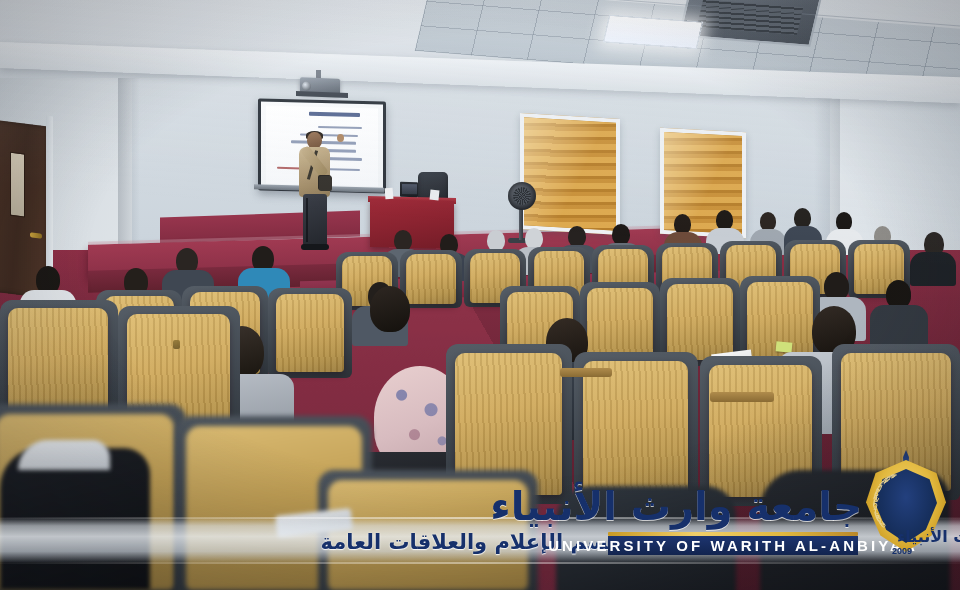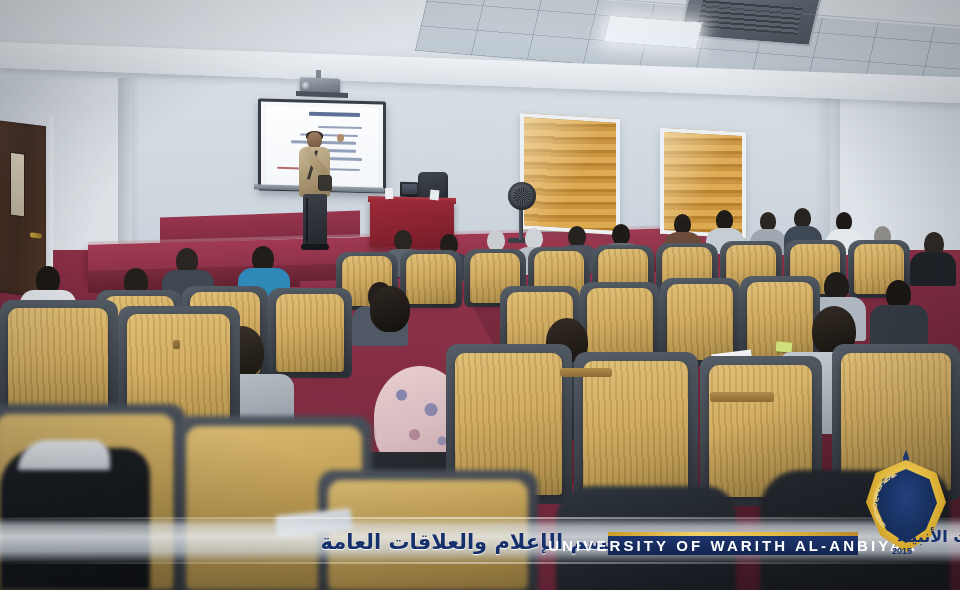--- a/index.html
+++ b/index.html
@@ -553,20 +553,21 @@
   <div class="haze"></div>
   <div class="vignette"></div>
 
   <div class="banner-line-top"></div>
   <div class="banner-band"></div>
   <div class="banner-line-bot"></div>
 
   <div class="dept-text">قسم الإعلام والعلاقات العامة</div>
 
   <div class="logo-block">
+    <div class="logo-arabic">جامعة وارث الأنبياء</div>
     <div class="logo-gold-rule"></div>
     <div class="logo-en-bar">
       <span class="logo-en">UNIVERSITY OF WARITH AL-ANBIYAA</span>
     </div>
   </div>
 
   <div class="crest">
     <div class="crest-spire"></div>
     <div class="crest-shield"></div>
     <div class="crest-inner"></div>
@@ -597,16 +598,16 @@
         <span style="transform: rotate(-42.1333deg) translate(0px, -33px) rotate(90deg);">-</span>
         <span style="transform: rotate(-38.4deg) translate(0px, -33px) rotate(90deg);">A</span>
         <span style="transform: rotate(-34.6667deg) translate(0px, -33px) rotate(90deg);">N</span>
         <span style="transform: rotate(-30.9333deg) translate(0px, -33px) rotate(90deg);">B</span>
         <span style="transform: rotate(-27.2deg) translate(0px, -33px) rotate(90deg);">I</span>
         <span style="transform: rotate(-23.4667deg) translate(0px, -33px) rotate(90deg);">Y</span>
         <span style="transform: rotate(-19.7333deg) translate(0px, -33px) rotate(90deg);">A</span>
         <span style="transform: rotate(-16deg) translate(0px, -33px) rotate(90deg);">A</span>
       </div>
     <div class="crest-arabic-lower">وارث الأنبياء</div>
-    <div class="crest-year">2015</div>
+    <div class="crest-year">2009</div>
   </div>
 
 </div>
 
 </body></html>

